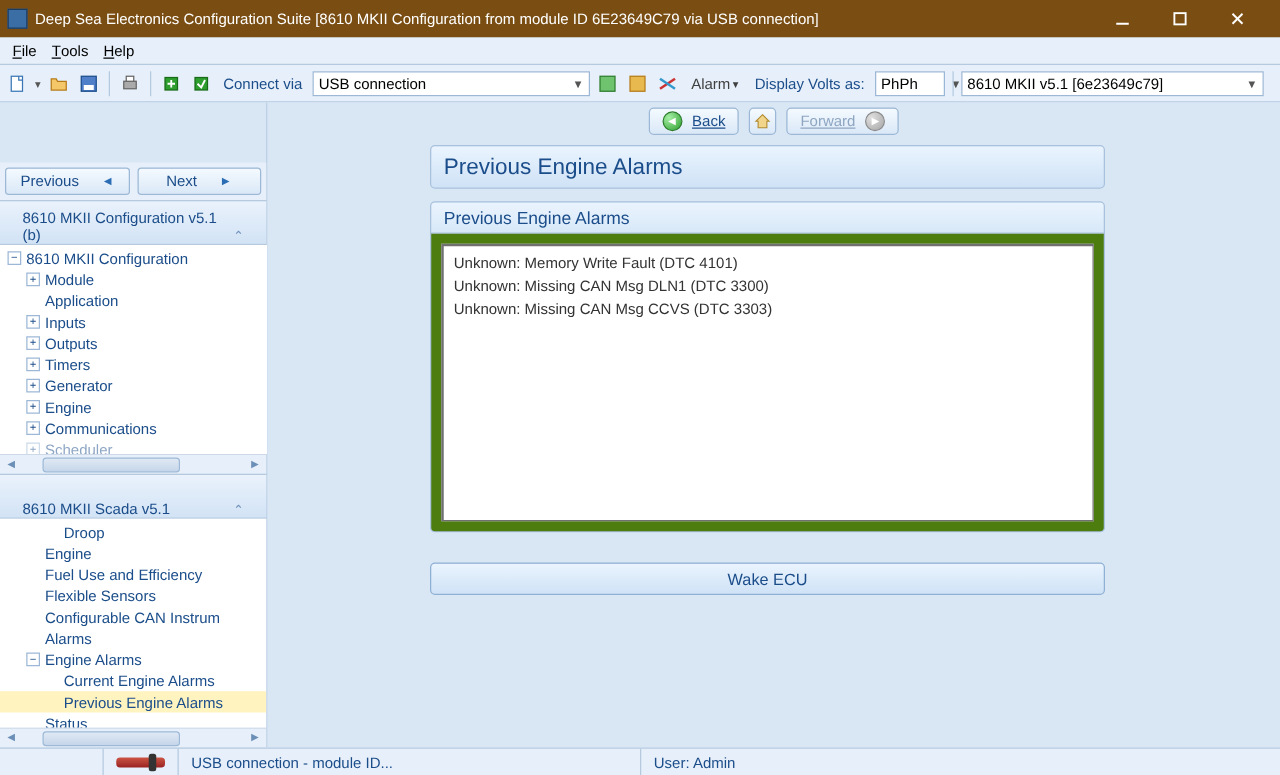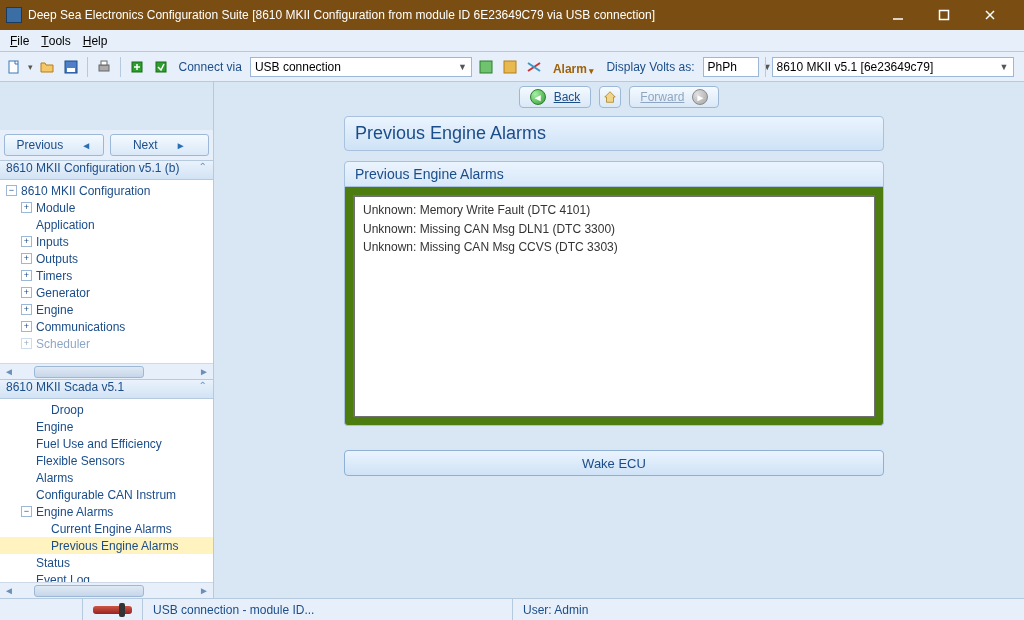--- a/index.html
+++ b/index.html
@@ -79,26 +79,25 @@
   border: 1px solid #9db8d6;
   background: #fff;
   height: 20px;
   padding: 0 4px;
 }
 .combo {
   display: flex; align-items: center; justify-content: space-between; gap: 20px;
 }
 .combo .caret { margin-left: 6px; font-size: 9px; color: #555; }
 .alarm-btn {
-  display: flex; align-items: flex-end;
+  display: flex; align-items: center;
   border: 1px solid transparent;
   padding: 0 4px;
   height: 20px;
-  color: #a16207;
-  font-weight: bold;
+  color: #404040;
 }
 .alarm-btn .caret { font-size: 9px; margin-left: 2px; }
 
 
 .body {
   flex: 1;
   display: flex;
   background: #d9e7f5;
   overflow: hidden;
 }
@@ -125,23 +124,23 @@
   border-radius: 3px;
   display: flex; align-items: center; justify-content: center;
   color: #1b4d8a;
   gap: 18px;
 }
 .navbtn .arrow { font-size: 10px; color: #2a6db5; }
 .section-hdr {
   background: linear-gradient(#eaf2fc,#d2e3f5);
   border-top: 1px solid #b5c9df;
   border-bottom: 1px solid #b5c9df;
-  height: 20px;
-  display: flex; align-items: flex-start;
-  padding: 0 6px;
+  height: 36px;
+  display: flex; align-items: flex-end;
+  padding: 0 18px;
   color: #1b4d8a;
 }
 .section-hdr .chev {
   margin-left: auto;
   font-size: 10px;
   color: #6c8fb8;
 }
 .tree {
   flex: 1;
   background: #fff;
@@ -529,26 +528,26 @@
             <span class="txt">Fuel Use and Efficiency</span>
           </div>
         <div class="tree-item">
             <span class="spacer"></span>
             <span class="spacer"></span>
             <span class="txt">Flexible Sensors</span>
           </div>
         <div class="tree-item">
             <span class="spacer"></span>
             <span class="spacer"></span>
+            <span class="txt">Configurable CAN Instrum</span>
+          </div>
+        <div class="tree-item">
+            <span class="spacer"></span>
+            <span class="spacer"></span>
             <span class="txt">Alarms</span>
-          </div>
-        <div class="tree-item">
-            <span class="spacer"></span>
-            <span class="spacer"></span>
-            <span class="txt">Configurable CAN Instrum</span>
           </div>
         <div class="tree-item">
             <span class="spacer"></span>
             <span class="exp">−</span>
             <span class="txt">Engine Alarms</span>
           </div>
         <div class="tree-item">
             <span class="spacer"></span>
             <span class="spacer"></span>
             <span class="spacer"></span>

